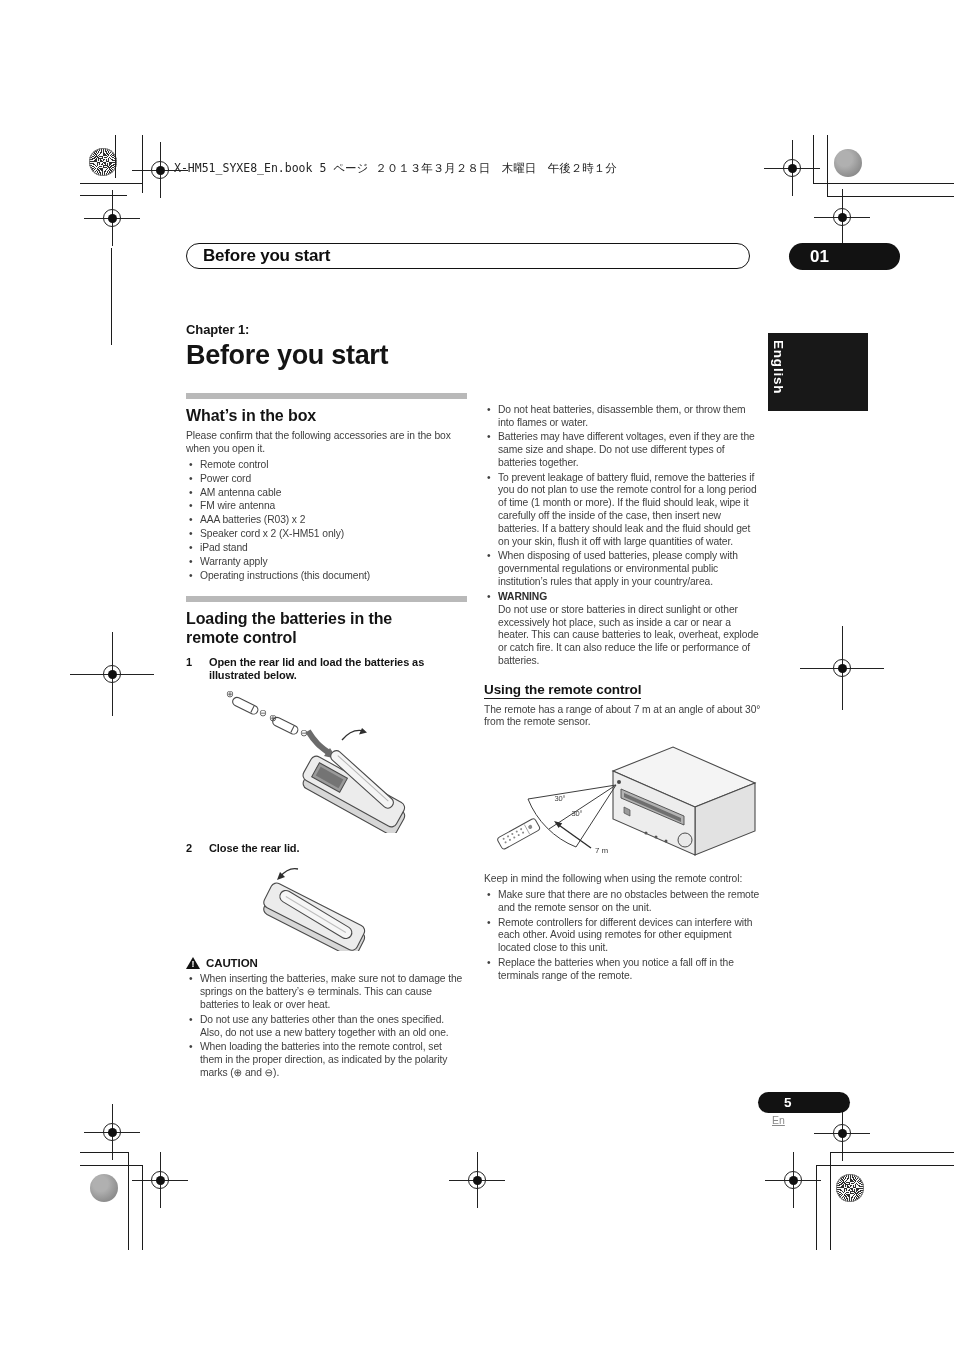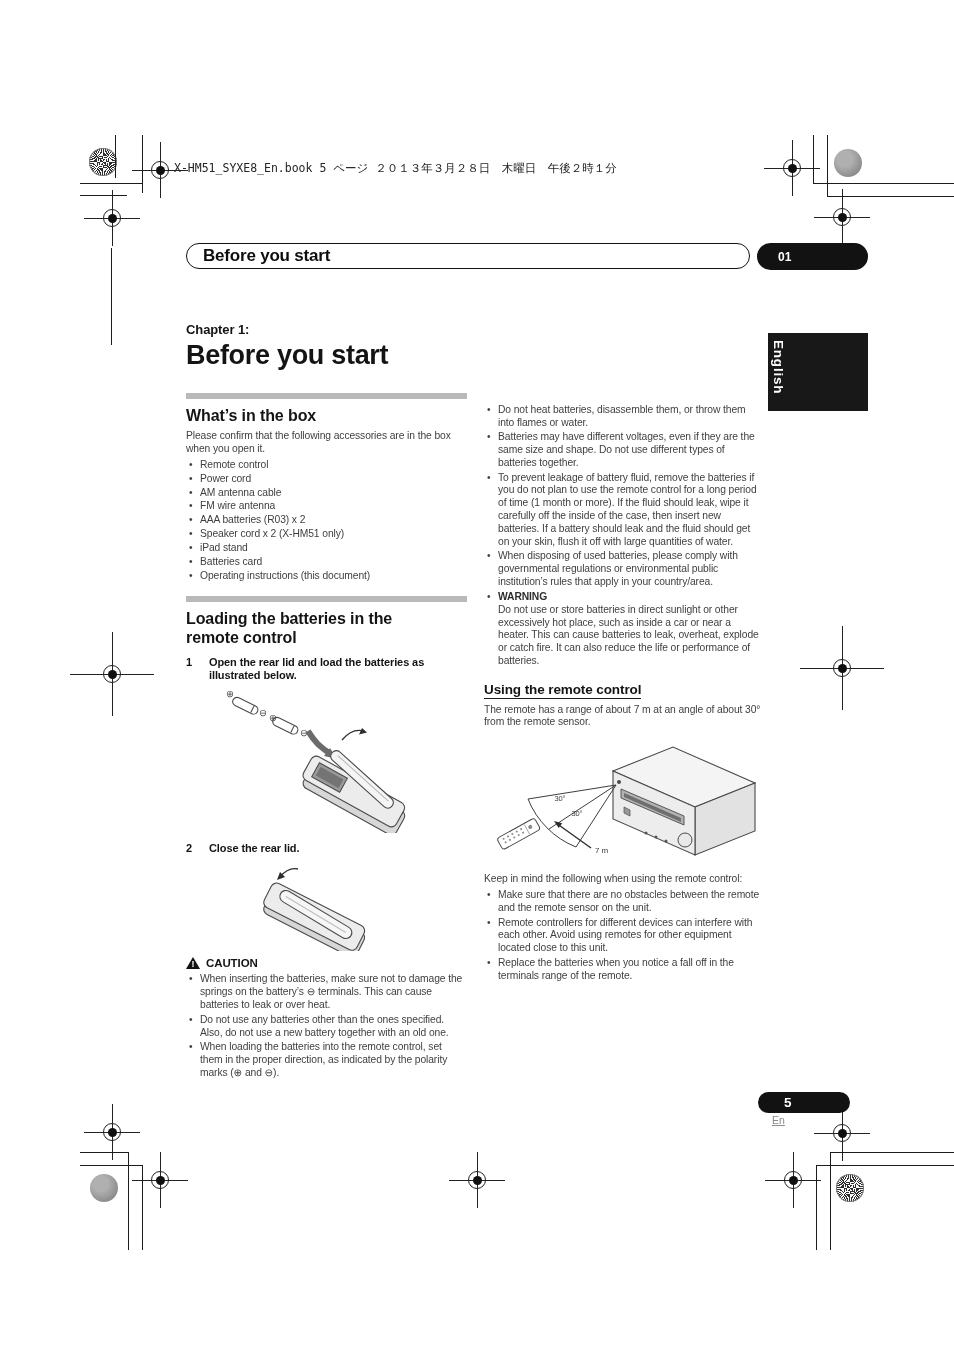--- a/index.html
+++ b/index.html
@@ -16,21 +16,21 @@
   .reg-x.lg{width:84px;height:84px;}
   .reg-star{position:absolute;width:28px;height:28px;border-radius:50%;
     background:repeating-conic-gradient(#2e2e2e 0 4.5deg,#fafafa 4.5deg 9deg);box-shadow:0 0 0 1px #777 inset;}
   .reg-dot{position:absolute;width:28px;height:28px;border-radius:50%;
     background:radial-gradient(circle at 38% 35%,#b0b0b0 0 30%,#8f8f8f 70%,#7e7e7e);}
 
   
   .file-info{position:absolute;left:174px;top:161px;font-family:"DejaVu Sans Mono",monospace;font-size:11.5px;color:#242424;white-space:nowrap;letter-spacing:0;}
   .chapter-bar{position:absolute;left:186px;top:243px;width:546px;height:24px;background:#fff;border:1.7px solid #121212;border-radius:14px;display:flex;align-items:center;padding-left:16px;}
   .chapter-bar .t{font-size:17px;font-weight:bold;color:#0e0e0e;letter-spacing:-0.2px;}
-  .chapter-badge{position:absolute;left:757px;top:243px;width:111px;height:27px;background:#121212;border-radius:13.5px;color:#fff;display:flex;align-items:center;padding-left:21px;box-sizing:border-box;font-size:12px;font-weight:bold;}
+  .chapter-badge{position:absolute;left:789px;top:243px;width:111px;height:27px;background:#121212;border-radius:13.5px;color:#fff;display:flex;align-items:center;padding-left:21px;box-sizing:border-box;font-size:17px;font-weight:bold;}
   .lang-tab{position:absolute;left:768px;top:333px;width:100px;height:78px;background:#181818;}
   .lang-tab span{position:absolute;left:3px;top:7px;color:#fff;font-weight:bold;font-size:13.5px;writing-mode:vertical-rl;letter-spacing:0.8px;}
 
   
   .page-badge{position:absolute;left:758px;top:1092px;width:92px;height:21px;background:#121212;border-radius:10.5px;color:#fff;font-size:13.5px;font-weight:bold;display:flex;align-items:center;padding-left:26px;box-sizing:border-box;}
   .page-lang{position:absolute;left:772px;top:1114px;font-size:10.5px;color:#8a8a8a;text-decoration:underline;}
 
   
   .col{position:absolute;font-size:10.3px;line-height:12.9px;letter-spacing:-0.1px;}
   .col-left{left:186px;top:324px;width:281px;}
@@ -122,21 +122,21 @@
     <h2 class="sec">What’s in the box</h2>
     <p class="body">Please confirm that the following accessories are in the box when you open it.</p>
     <ul class="blist tight">
       <li>Remote control</li>
       <li>Power cord</li>
       <li>AM antenna cable</li>
       <li>FM wire antenna</li>
       <li>AAA batteries (R03) x 2</li>
       <li>Speaker cord x 2 (X-HM51 only)</li>
       <li>iPad stand</li>
-      <li>Batteries card</li>
+      <li>Warranty apply</li>
       <li>Operating instructions (this document)</li>
     </ul>
 
     <div class="spacer12"></div>
     <div class="section-bar"></div>
     <h2 class="sec" style="width:250px;">Loading the batteries in the remote control</h2>
 
     <div class="step">
       <span class="n">1</span>
       <span>Open the rear lid and load the batteries as illustrated below.</span>

